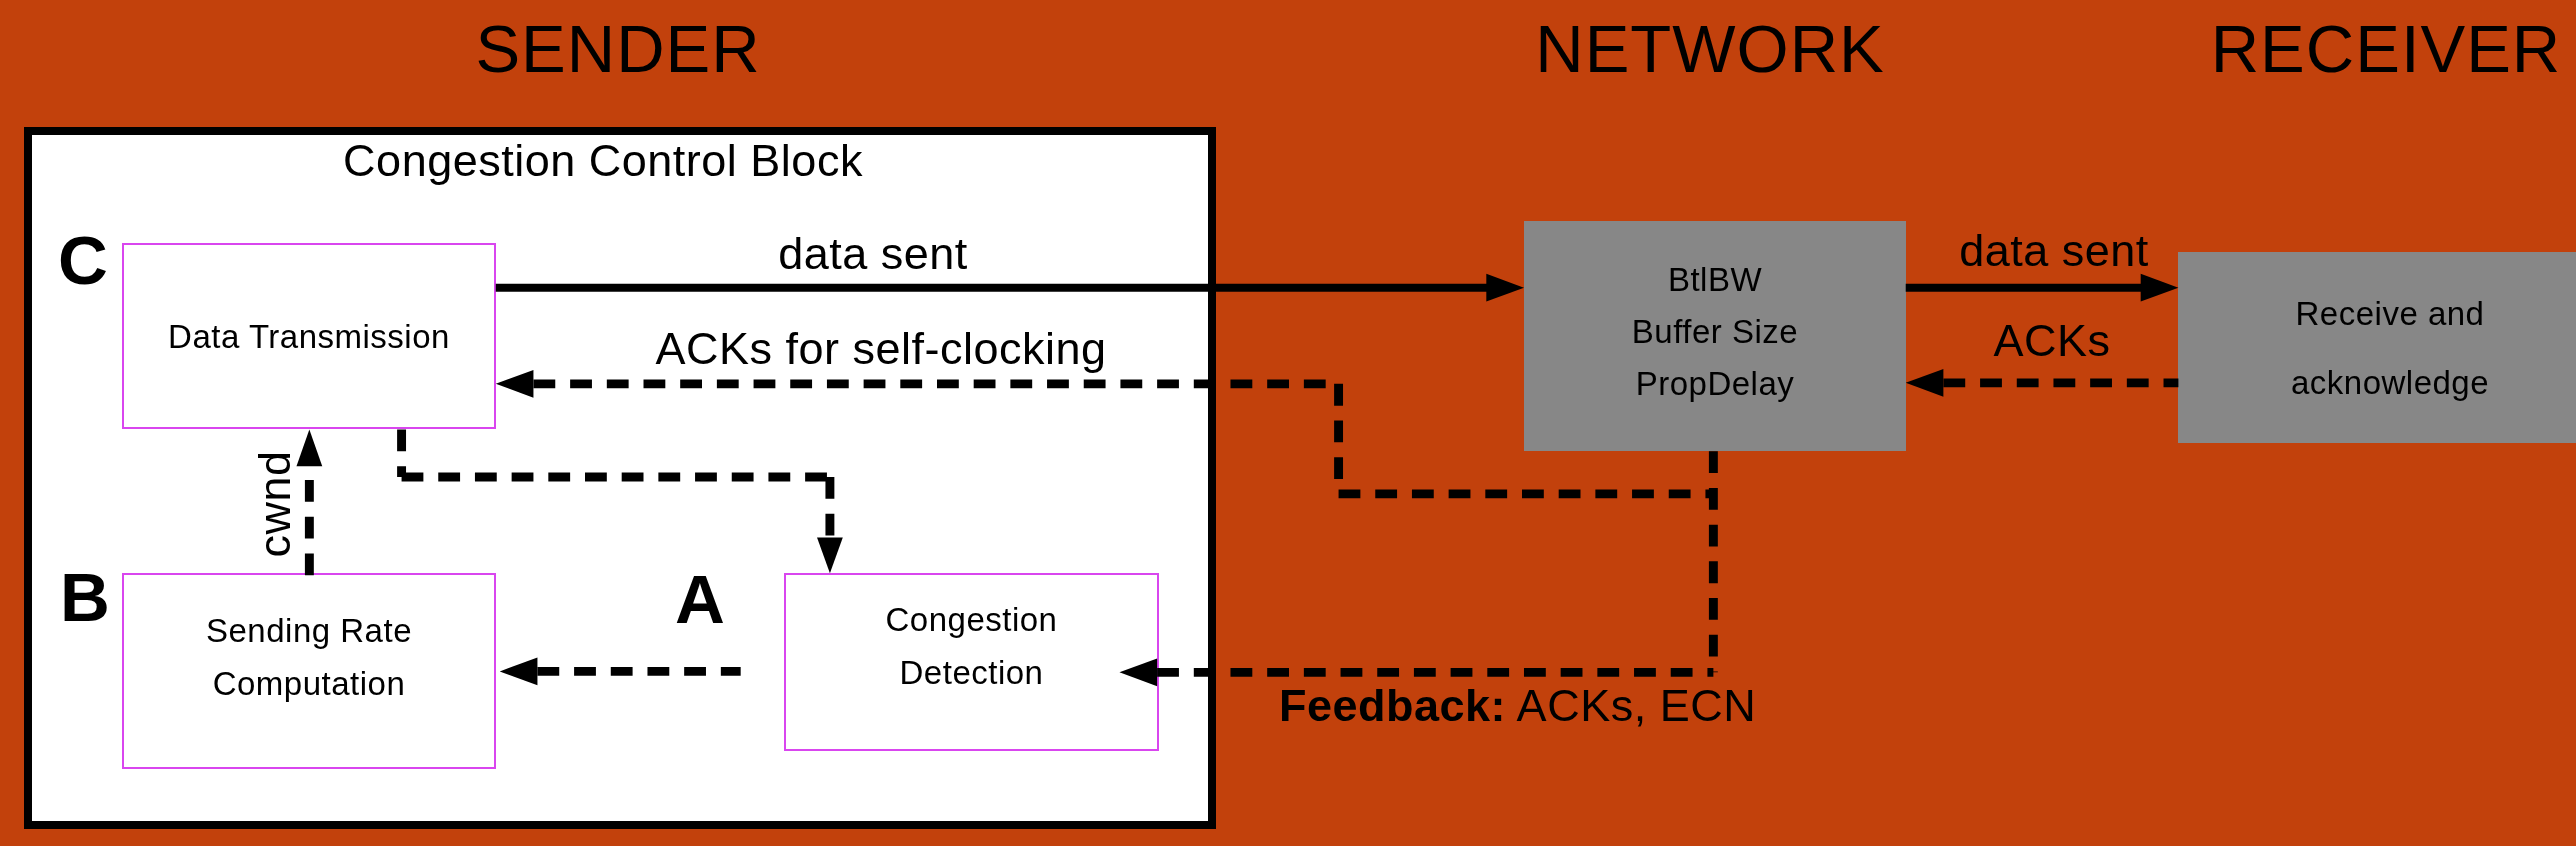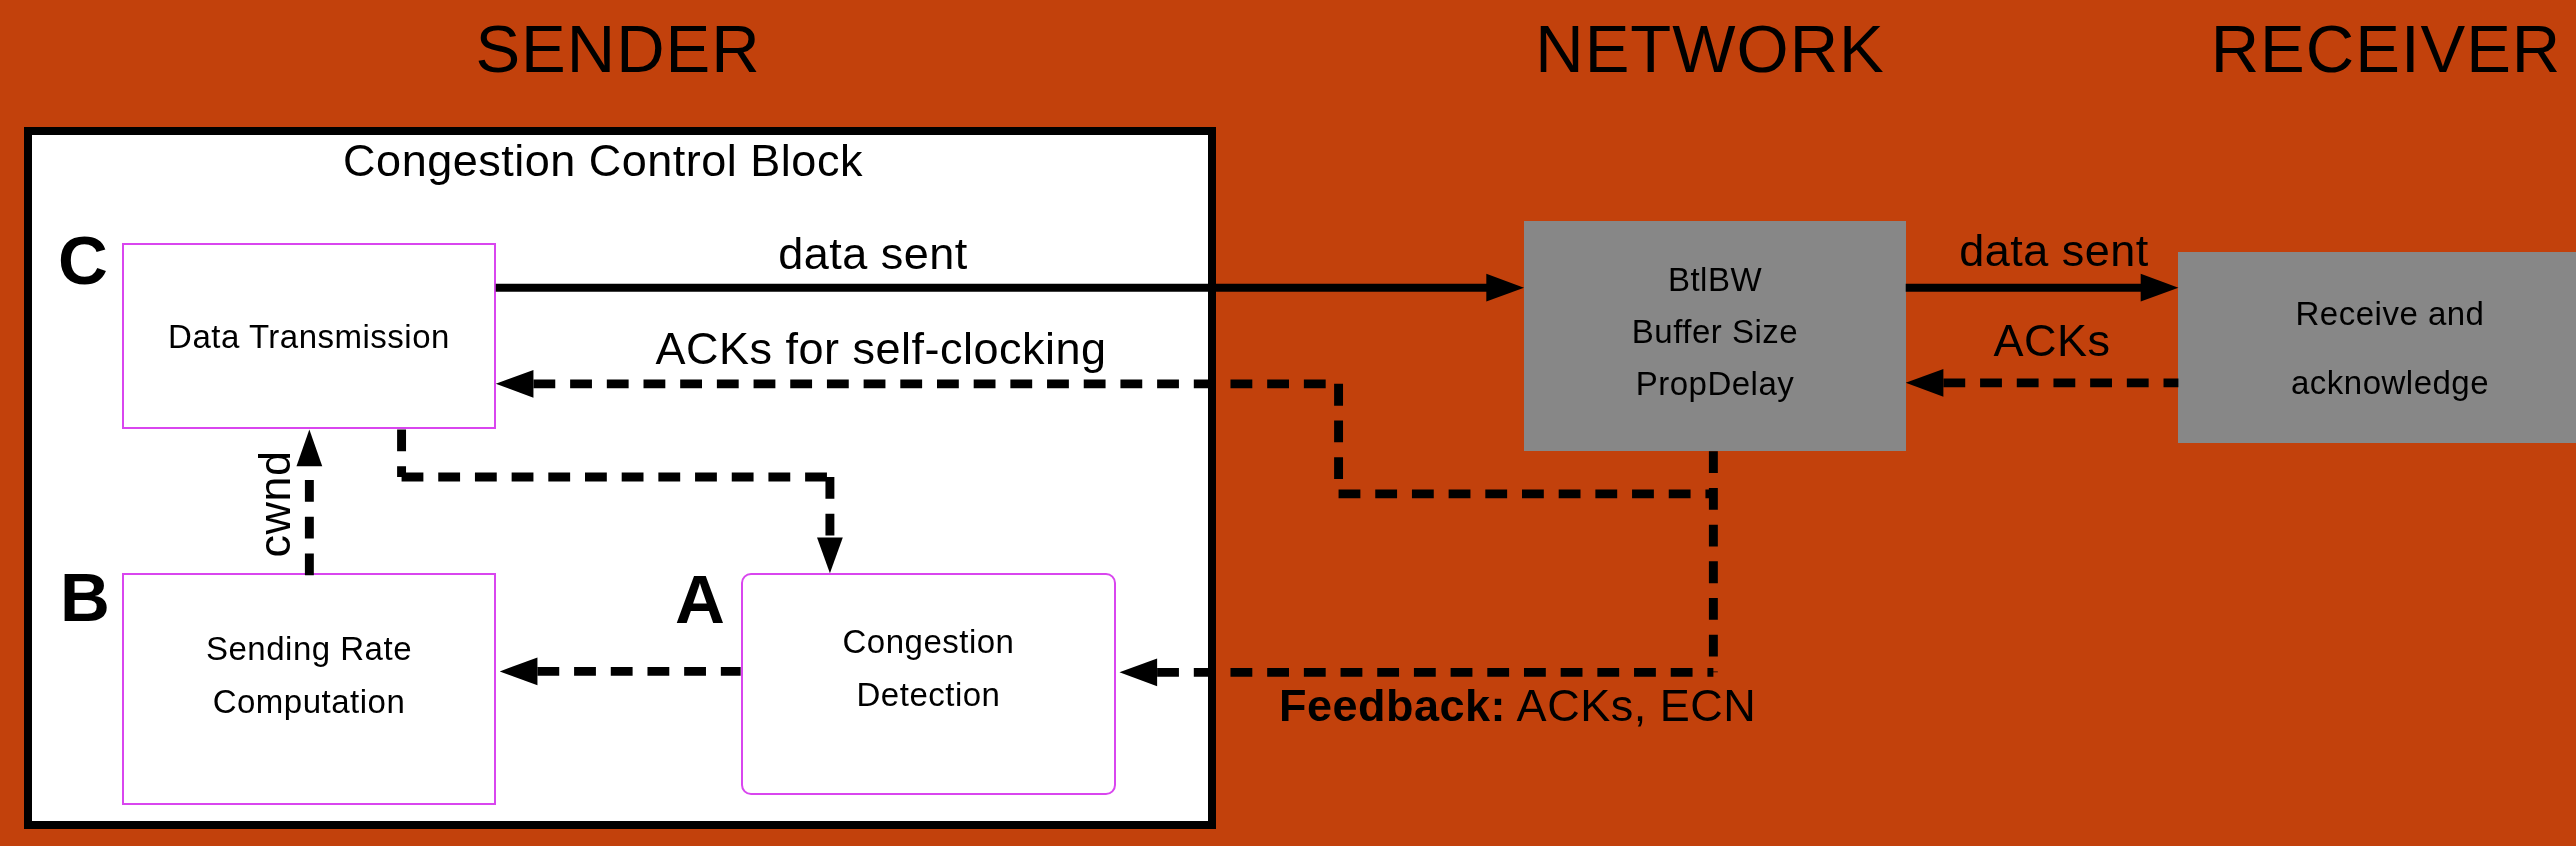--- a/index.html
+++ b/index.html
@@ -41,22 +41,22 @@
     display:flex;flex-direction:column;
     align-items:center;justify-content:center;
     text-align:center;
     font-size:33px;line-height:53px;
     letter-spacing:0.5px;
   }
   .node.white{border:2px solid #d946ef;background:#ffffff;}
   .node.gray{background:#878787;}
 
   #data-transmission-box{left:122px;top:243px;width:374px;height:186px;}
-  #sending-rate-box{left:122px;top:573px;width:374px;height:232px;padding-bottom:28px;}
-  #congestion-detection-box{left:741px;top:573px;width:375px;height:222px;padding-bottom:32px;border-radius:10px;}
+  #sending-rate-box{left:122px;top:573px;width:374px;height:196px;padding-bottom:28px;}
+  #congestion-detection-box{left:784px;top:573px;width:375px;height:178px;padding-bottom:32px;}
   #network-box{left:1524px;top:221px;width:382px;height:230px;line-height:52px;padding-bottom:8px;}
   #receiver-box{left:2178px;top:252px;width:424px;height:191px;line-height:69px;}
 
   .tag{
     position:absolute;
     font-weight:bold;font-size:69px;line-height:69px;
     transform:translate(-50%,-50%);
   }
   #tag-c{left:83px;top:260px;}
   #tag-b{left:85px;top:597px;}

